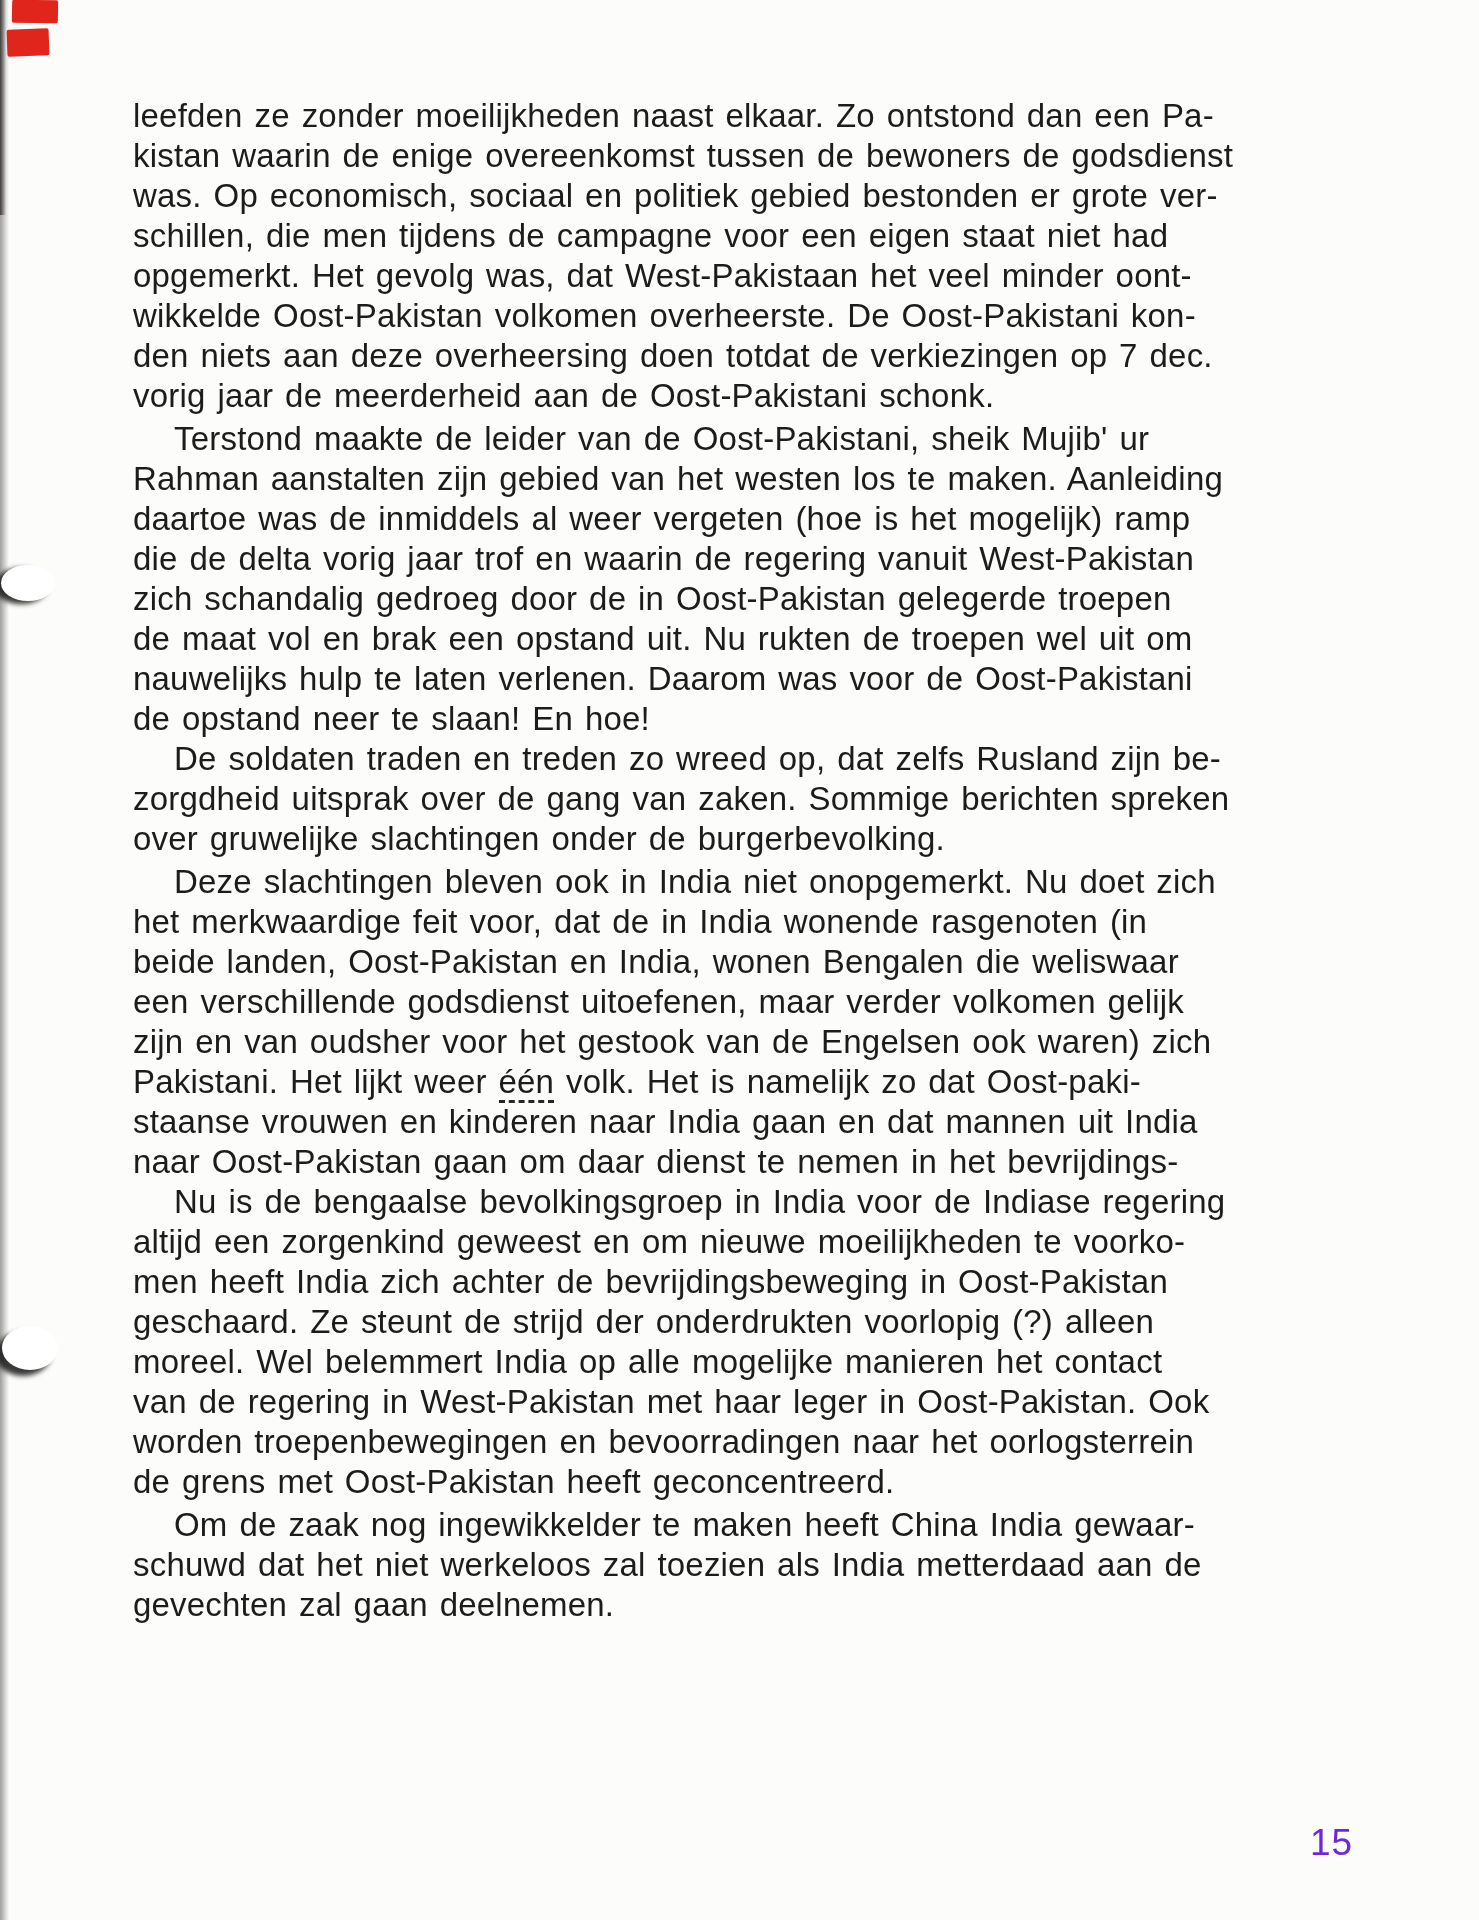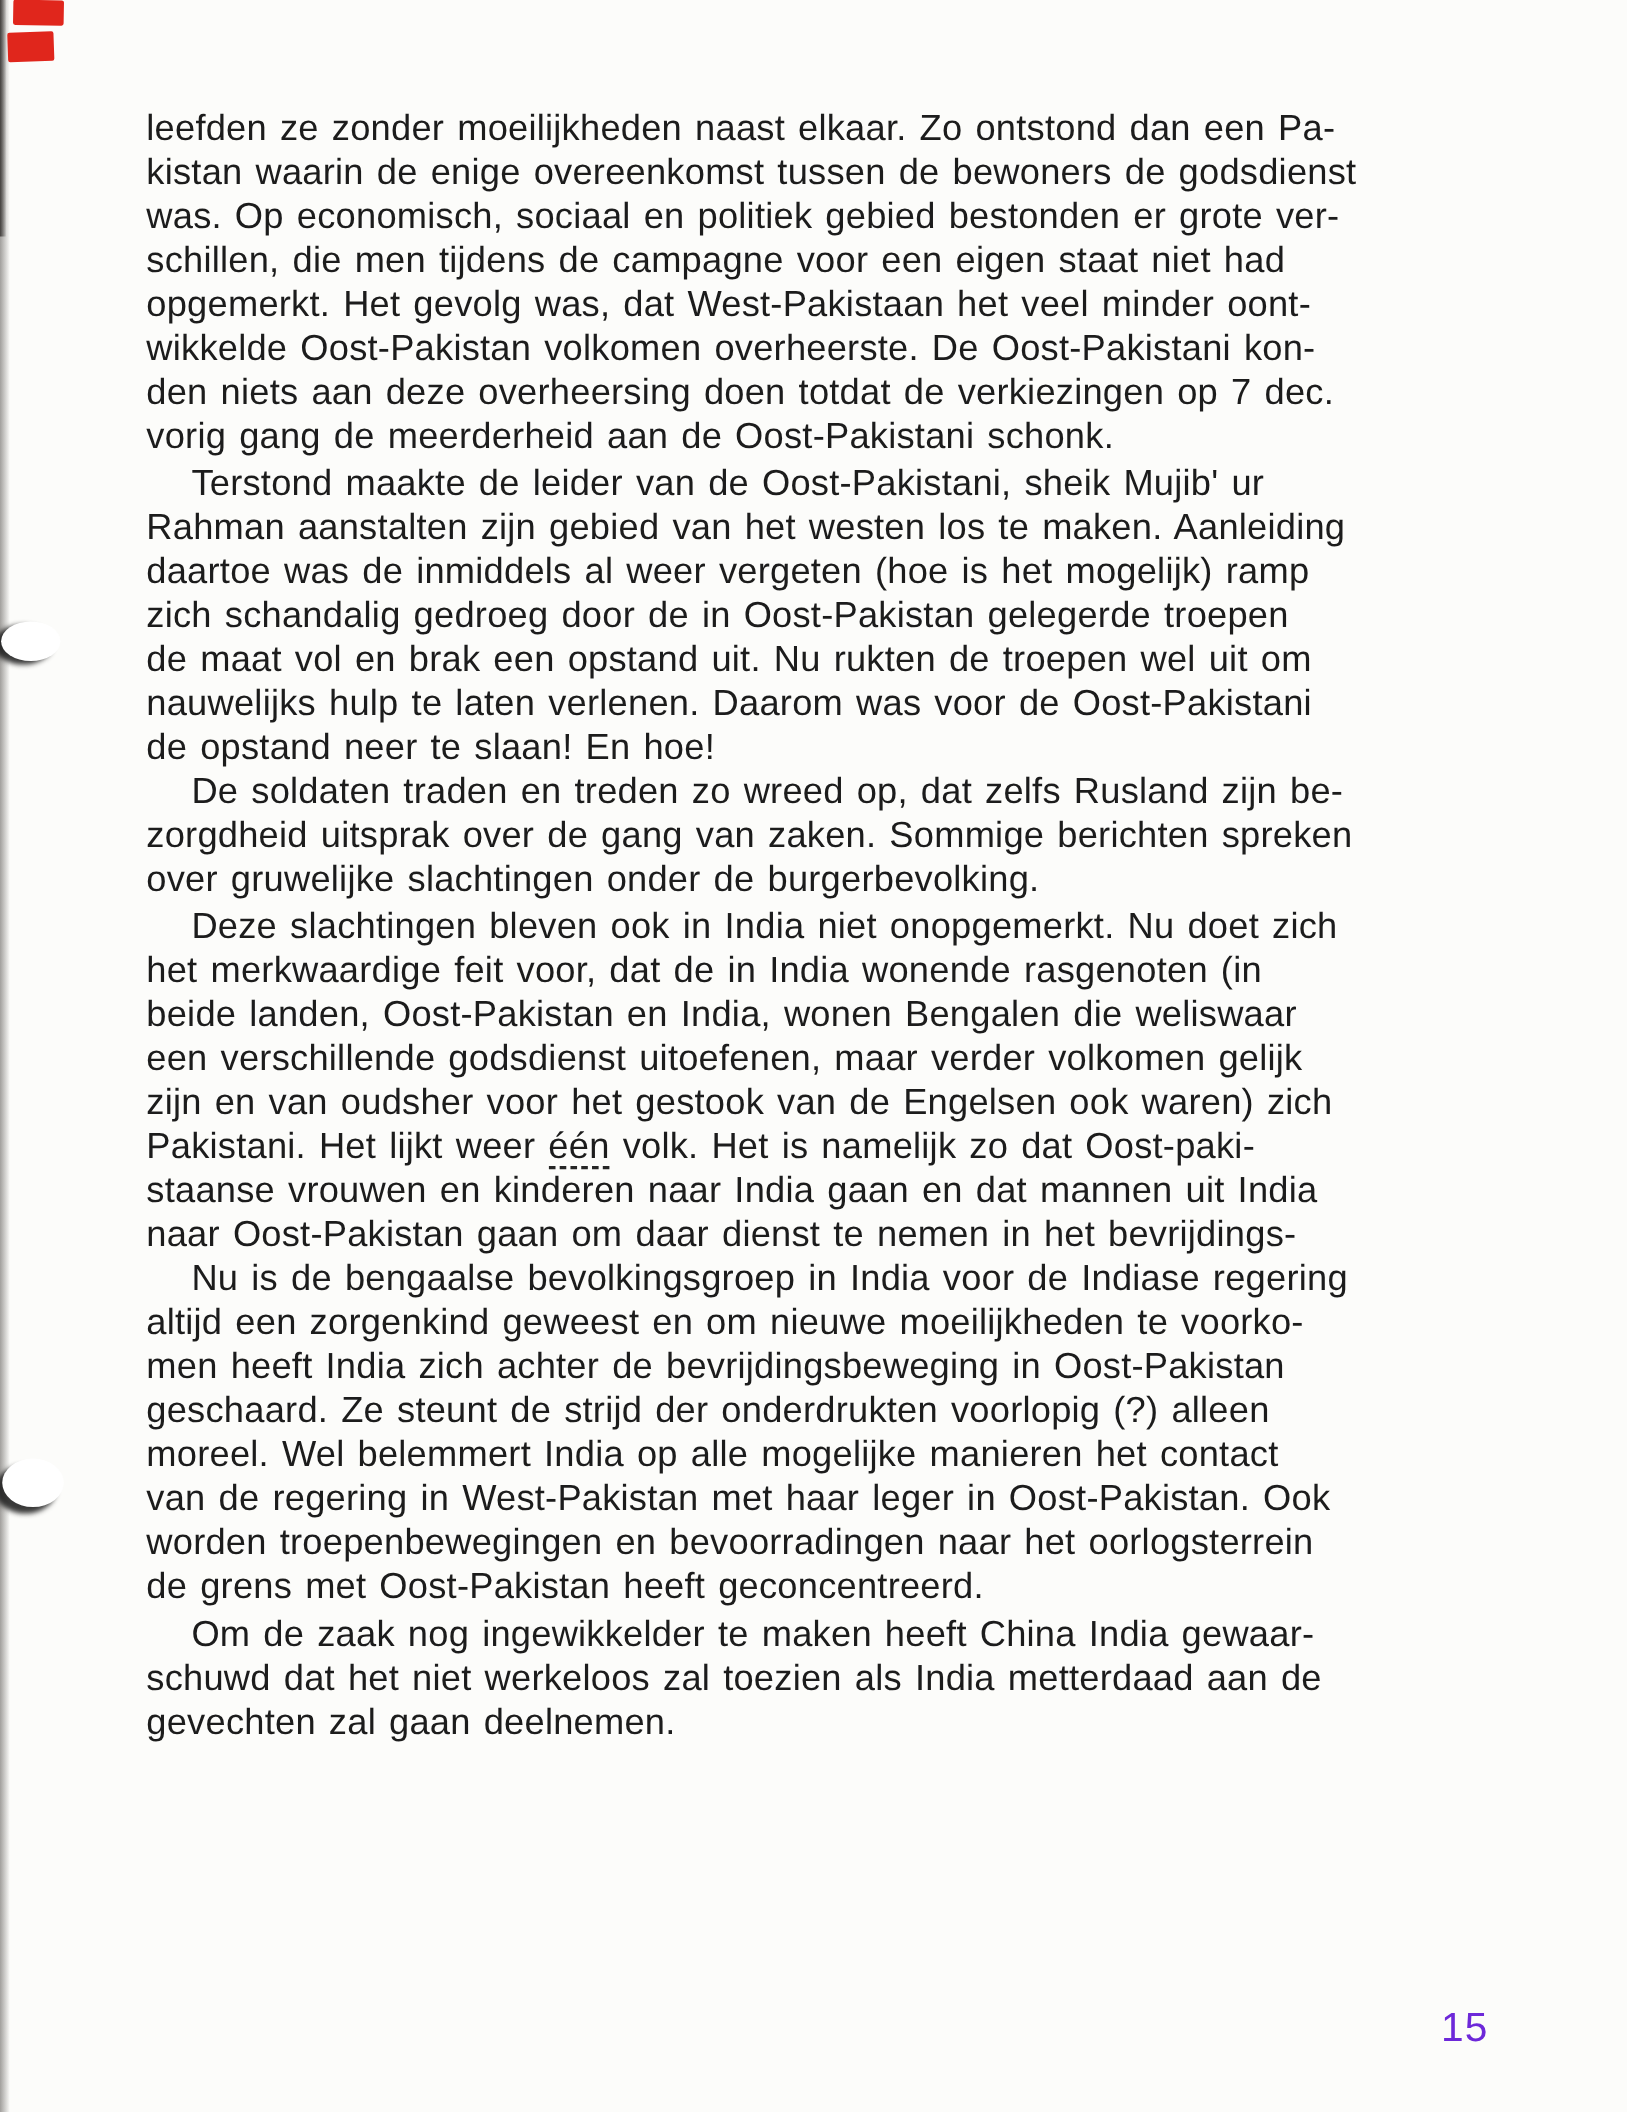--- a/index.html
+++ b/index.html
@@ -70,26 +70,27 @@
 
   <main class="text-block" id="text-block">
       <div class="para">
         <div class="line">leefden ze zonder moeilijkheden naast elkaar. Zo ontstond dan een Pa-</div>
         <div class="line">kistan waarin de enige overeenkomst tussen de bewoners de godsdienst</div>
         <div class="line">was. Op economisch, sociaal en politiek gebied bestonden er grote ver-</div>
         <div class="line">schillen, die men tijdens de campagne voor een eigen staat niet had</div>
         <div class="line">opgemerkt. Het gevolg was, dat West-Pakistaan het veel minder oont-</div>
         <div class="line">wikkelde Oost-Pakistan volkomen overheerste. De Oost-Pakistani kon-</div>
         <div class="line">den niets aan deze overheersing doen totdat de verkiezingen op 7 dec.</div>
-        <div class="line">vorig gang de meerderheid aan de Oost-Pakistani schonk.</div>
+        <div class="line">vorig jaar de meerderheid aan de Oost-Pakistani schonk.</div>
       </div>
       <div class="para indent gap">
         <div class="line">Terstond maakte de leider van de Oost-Pakistani, sheik Mujib' ur</div>
         <div class="line">Rahman aanstalten zijn gebied van het westen los te maken. Aanleiding</div>
         <div class="line">daartoe was de inmiddels al weer vergeten (hoe is het mogelijk) ramp</div>
+        <div class="line">die de delta vorig jaar trof en waarin de regering vanuit West-Pakistan</div>
         <div class="line">zich schandalig gedroeg door de in Oost-Pakistan gelegerde troepen</div>
         <div class="line">de maat vol en brak een opstand uit. Nu rukten de troepen wel uit om</div>
         <div class="line">nauwelijks hulp te laten verlenen. Daarom was voor de Oost-Pakistani</div>
         <div class="line">de opstand neer te slaan! En hoe!</div>
       </div>
       <div class="para indent">
         <div class="line">De soldaten traden en treden zo wreed op, dat zelfs Rusland zijn be-</div>
         <div class="line">zorgdheid uitsprak over de gang van zaken. Sommige berichten spreken</div>
         <div class="line">over gruwelijke slachtingen onder de burgerbevolking.</div>
       </div>

